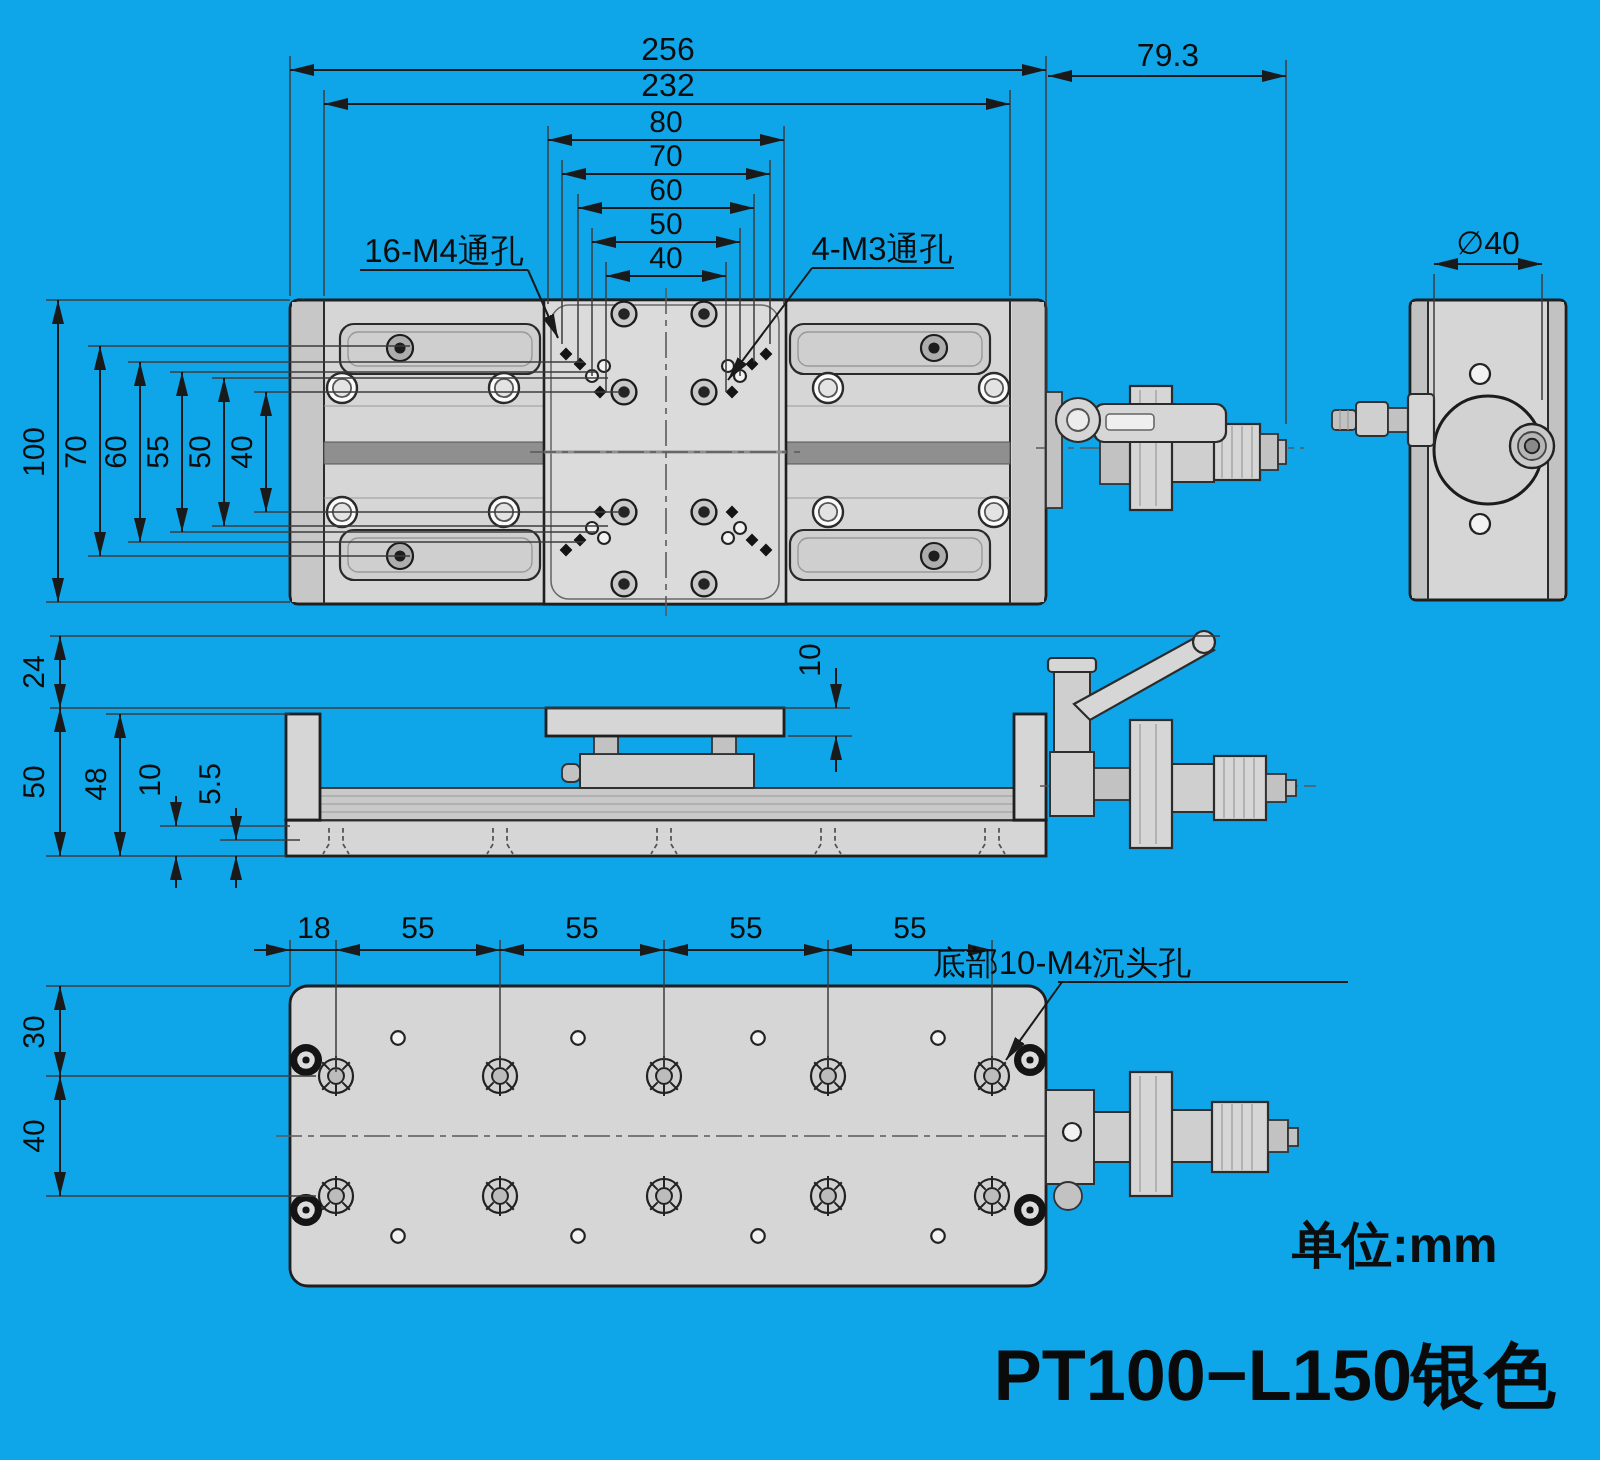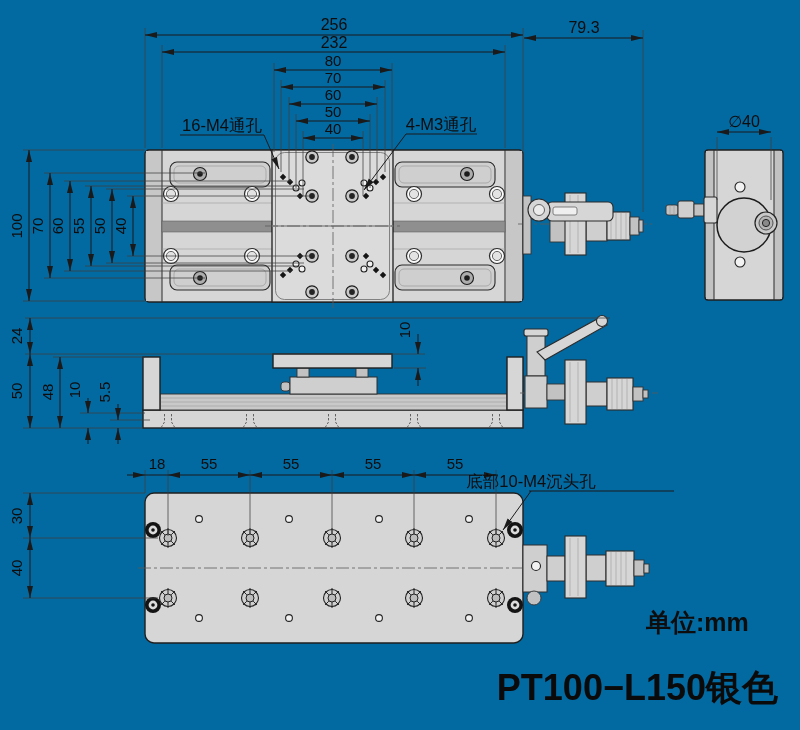--- a/index.html
+++ b/index.html
@@ -1,16 +1,16 @@
 <!DOCTYPE html>
 <html><head>
 <meta charset="utf-8">
 <style>
   html,body{margin:0;padding:0;background:#ffffff;}
-  .stage{position:relative;width:800px;height:730px;background:#0369a1;overflow:hidden;
+  .stage{position:relative;width:800px;height:730px;background:#0ea5e9;overflow:hidden;
          font-family:"Liberation Sans","DejaVu Sans",sans-serif;}
   svg{display:block}
   .out  {fill:#d6d6d6;stroke:#1f1f1f;stroke-width:1.4}
   .o2   {stroke:#2b2b2b;stroke-width:1;fill:none}
   .slot {fill:#cfcfcf;stroke:#2a2a2a;stroke-width:1.1}
   .slin {fill:none;stroke:#9a9a9a;stroke-width:0.7}
   .thin {stroke:#9a9a9a;stroke-width:0.6;fill:none}
   .dim  {stroke:#1a1a1a;stroke-width:1;fill:none}
   .ext  {stroke:#3d3d3d;stroke-width:0.75;fill:none}
   .cl   {stroke:#5a5a5a;stroke-width:0.8;fill:none;stroke-dasharray:13 3 3 3}

